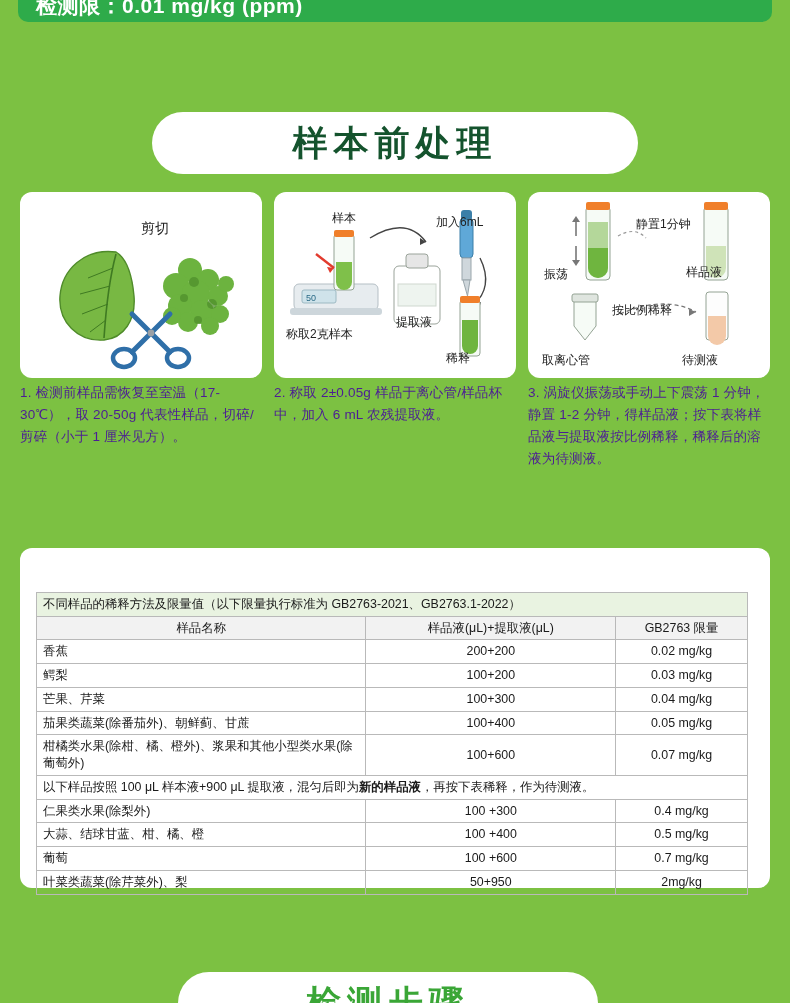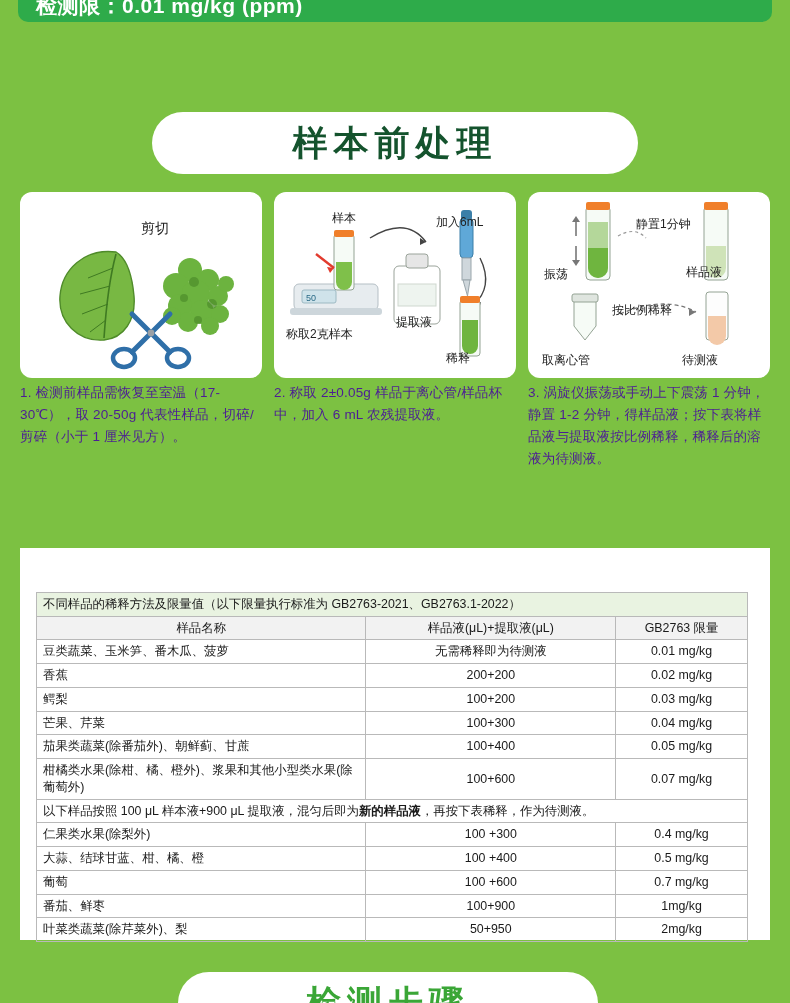--- a/index.html
+++ b/index.html
@@ -77,23 +77,23 @@
     position: absolute;
     font-size: 12px;
     color: #222;
     white-space: nowrap;
   }
 
   
   .panel {
     position: absolute;
     left: 20px; top: 548px;
-    width: 750px; height: 392px;
+    width: 750px; height: 340px;
     background: #ffffff;
-    border-radius: 0;
+    border-radius: 12px;
   }
   table.dilution {
     position: absolute;
     left: 16px; top: 44px;
     width: 712px;
     border-collapse: collapse;
     font-size: 12.4px;
     color: #1a1a1a;
   }
   table.dilution td, table.dilution th {
@@ -284,25 +284,20 @@
       <tr class="hdr-row">
         <td colspan="3">不同样品的稀释方法及限量值（以下限量执行标准为 GB2763-2021、GB2763.1-2022）</td>
       </tr>
       <tr class="col-head">
         <td class="c-name">样品名称</td>
         <td class="c-mix">样品液(μL)+提取液(μL)</td>
         <td class="c-lim">GB2763 限量</td>
       </tr>
 
       <tr>
-        <td class="c-name">豆类蔬菜、玉米笋、番木瓜、菠萝</td>
-        <td class="c-mix">无需稀释即为待测液</td>
-        <td class="c-lim">0.01 mg/kg</td>
-      </tr>
-      <tr>
         <td class="c-name">香蕉</td>
         <td class="c-mix">200+200</td>
         <td class="c-lim">0.02 mg/kg</td>
       </tr>
       <tr>
         <td class="c-name">鳄梨</td>
         <td class="c-mix">100+200</td>
         <td class="c-lim">0.03 mg/kg</td>
       </tr>
       <tr>
@@ -334,25 +329,20 @@
         <td class="c-name">大蒜、结球甘蓝、柑、橘、橙</td>
         <td class="c-mix">100 +400</td>
         <td class="c-lim">0.5 mg/kg</td>
       </tr>
       <tr>
         <td class="c-name">葡萄</td>
         <td class="c-mix">100 +600</td>
         <td class="c-lim">0.7 mg/kg</td>
       </tr>
       <tr>
-        <td class="c-name">番茄、鲜枣</td>
-        <td class="c-mix">100+900</td>
-        <td class="c-lim">1mg/kg</td>
-      </tr>
-      <tr>
         <td class="c-name">叶菜类蔬菜(除芹菜外)、梨</td>
         <td class="c-mix">50+950</td>
         <td class="c-lim">2mg/kg</td>
       </tr>
     </tbody>
   </table>
 </div>
 
 <div class="bottom-pill">
   <span class="title-text">检测步骤</span>

